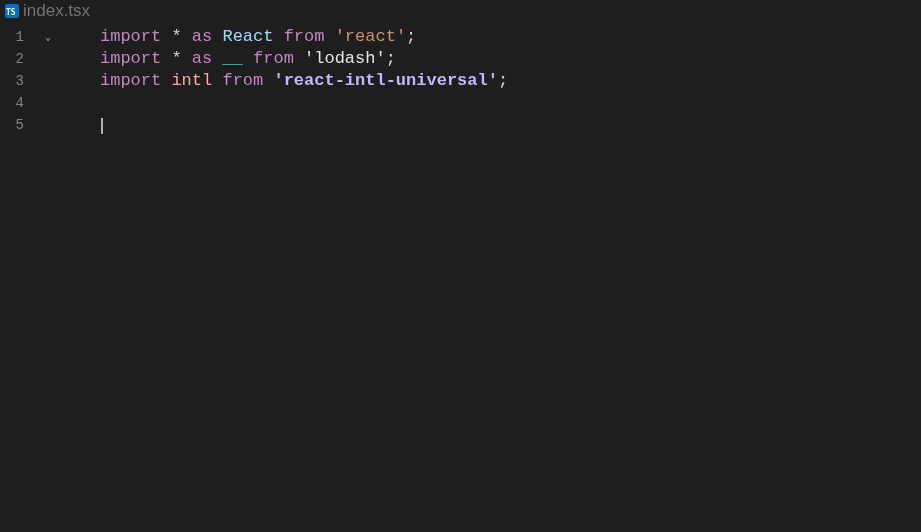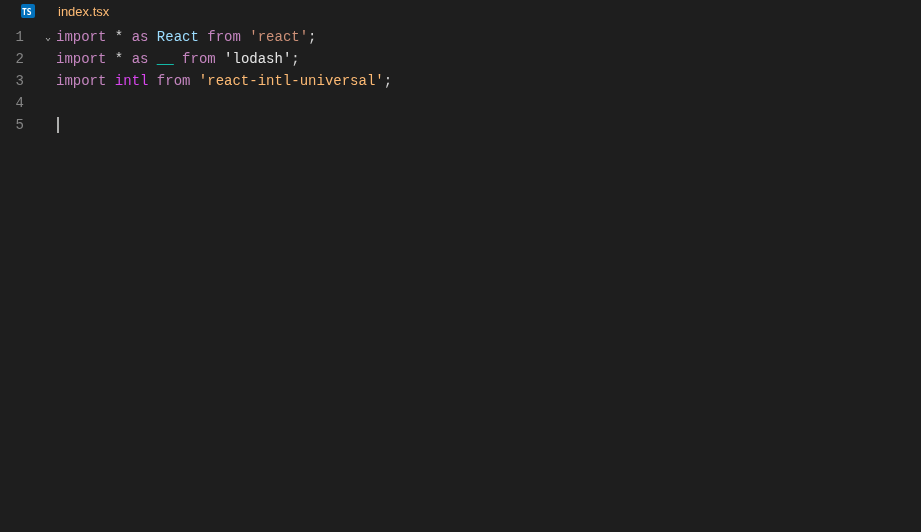--- a/index.html
+++ b/index.html
@@ -16,36 +16,36 @@
       height: 532px;
       overflow: hidden;
       color: #d4d4d4;
     }
 
     .title-bar {
       background-color: #1e1e1e;
       height: 22px;
       display: flex;
       align-items: center;
-      padding: 0 20px;
-      gap: 22px;
+      padding: 0 4px;
+      gap: 3px;
       border-bottom: none;
     }
 
     .title-bar-icon {
       width: 16px;
       height: 16px;
       display: flex;
       align-items: center;
       justify-content: center;
     }
 
     .title-bar-text {
-      color: #fdba74;
-      font-size: 13px;
+      color: #737373;
+      font-size: 17px;
       font-family: 'Segoe UI', sans-serif;
     }
 
     .editor-container {
       display: flex;
       flex-direction: column;
       height: calc(532px - 22px);
       background-color: #1e1e1e;
     }
 
@@ -81,34 +81,35 @@
       color: #858585;
       font-size: 12px;
       display: flex;
       align-items: center;
       justify-content: center;
     }
 
     .line-content {
       flex: 1;
       white-space: pre;
-      font-size: 14px;
+      font-size: 17px;
       line-height: 22px;
+      margin-left: 44px;
     }
 
     
     .kw-import { color: #c586c0; }
     .kw-as { color: #c586c0; }
     .kw-from { color: #c586c0; }
     .star { color: #d4d4d4; }
     .identifier-react { color: #9cdcfe; }
-    .identifier-intl { color: #d946ef; }
+    .identifier-intl { color: #fca5a5; }
     .string-react { color: #ce9178; }
     .string-lodash { color: #e5e5e5; }
-    .string-intl { color: #fdba74; }
+    .string-intl { color: #c4b5fd; font-weight: bold; }
     .punctuation { color: #d4d4d4; }
     .dot-underscore { color: #14b8a6; text-decoration: underline; }
 
     .cursor-line {
       background-color: #2020204a;
     }
 
     .cursor {
       display: inline-block;
       width: 2px;

